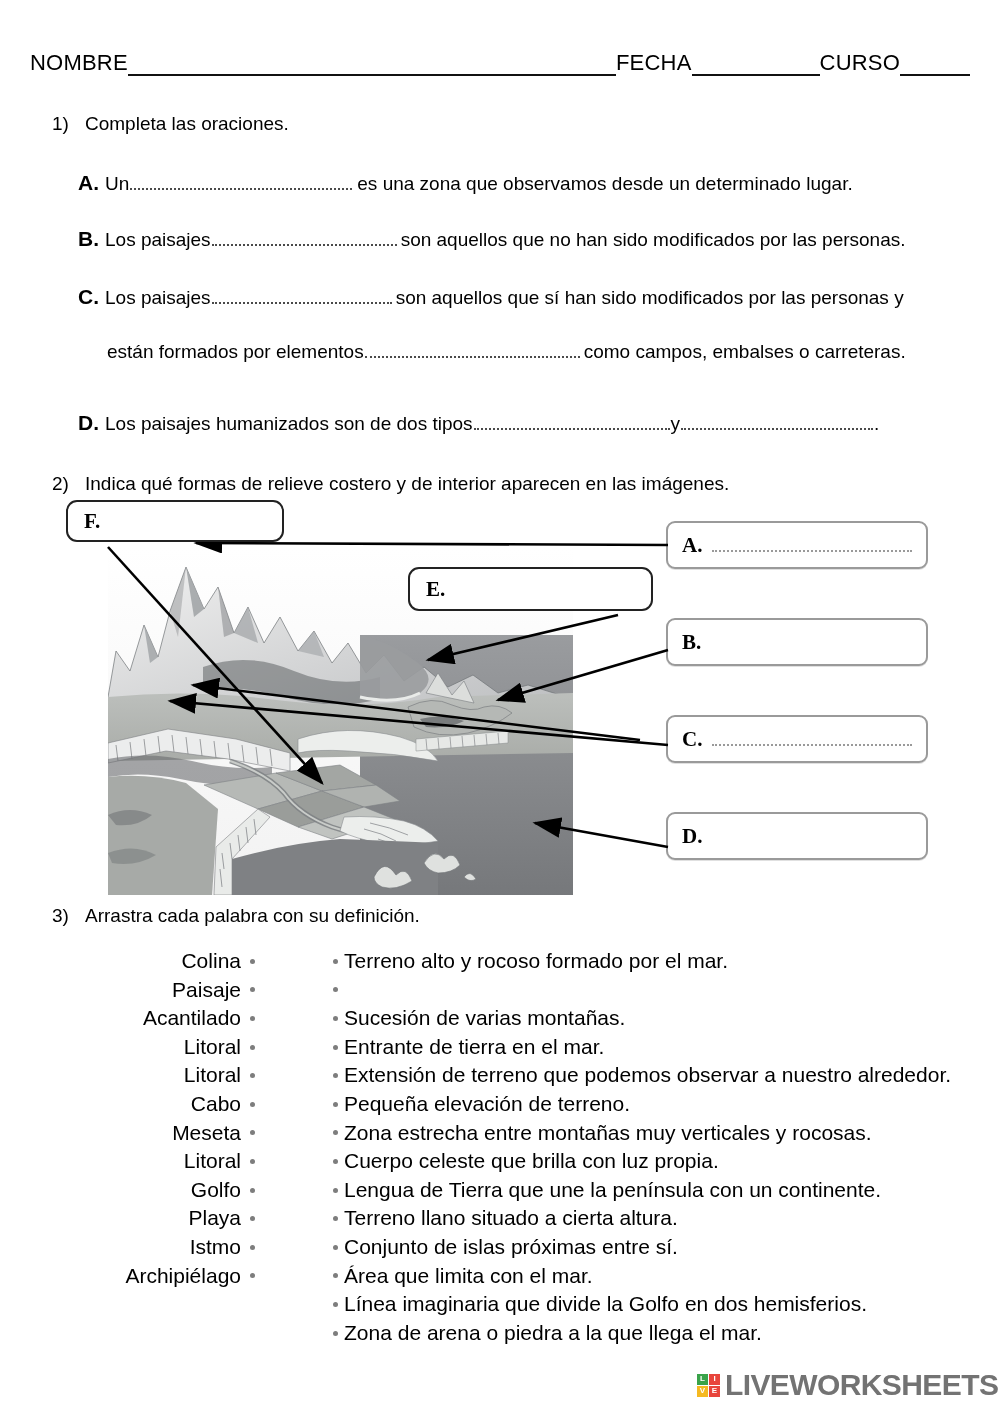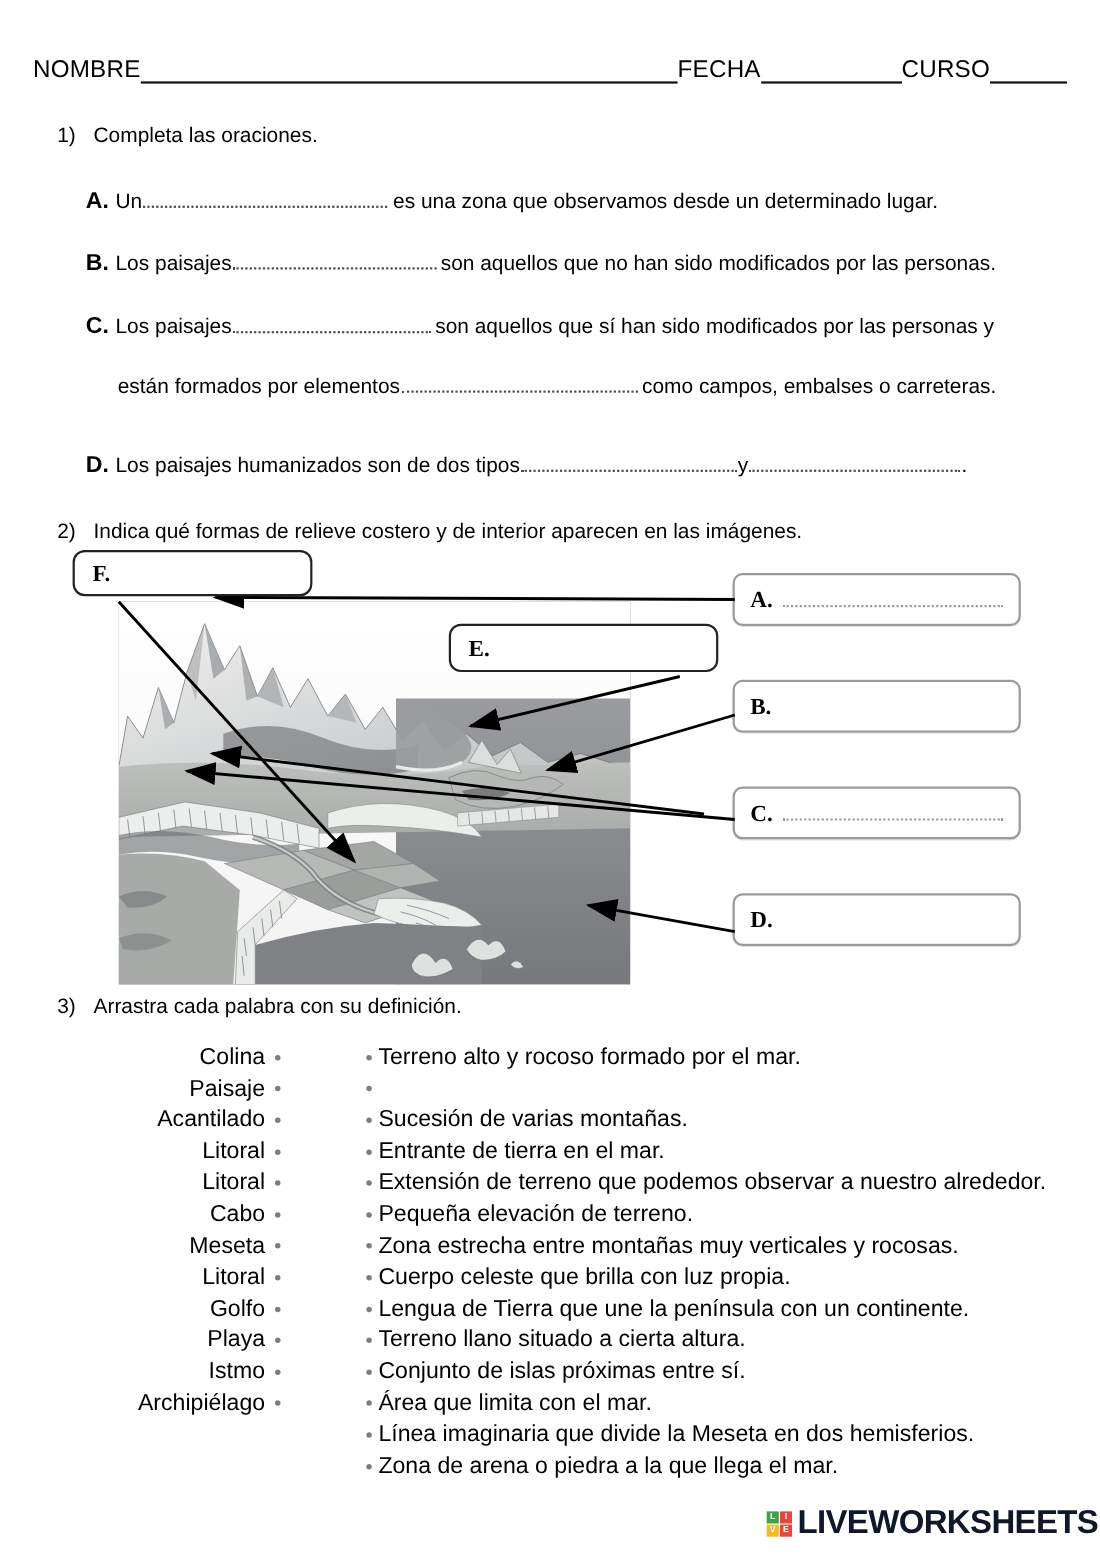--- a/index.html
+++ b/index.html
@@ -514,31 +514,31 @@
       <div class="def-item">
           <span class="dot"></span>
           <span>Conjunto de islas próximas entre sí.</span>
         </div>
       <div class="def-item">
           <span class="dot"></span>
           <span>Área que limita con el mar.</span>
         </div>
       <div class="def-item">
           <span class="dot"></span>
-          <span>Línea imaginaria que divide la Meseta en dos hemisferios.</span>
+          <span>Línea imaginaria que divide la Golfo en dos hemisferios.</span>
         </div>
       <div class="def-item">
           <span class="dot"></span>
           <span>Zona de arena o piedra a la que llega el mar.</span>
         </div>
     </div>
   </div>
 </div>
 
 <div id="lw-logo">
   <div class="lw-grid">
     <div class="lw-cell" style="background: rgb(58, 163, 74);">L</div>
     <div class="lw-cell" style="background: rgb(232, 69, 60);">I</div>
     <div class="lw-cell" style="background: rgb(245, 185, 33);">V</div>
     <div class="lw-cell" style="background: rgb(232, 69, 60);">E</div>
   </div>
-  <div class="lw-text" style="color: #0f172a;">LIVEWORKSHEETS</div>
+  <div class="lw-text" style="color: #737373;">LIVEWORKSHEETS</div>
 </div>
 
 </body></html>

